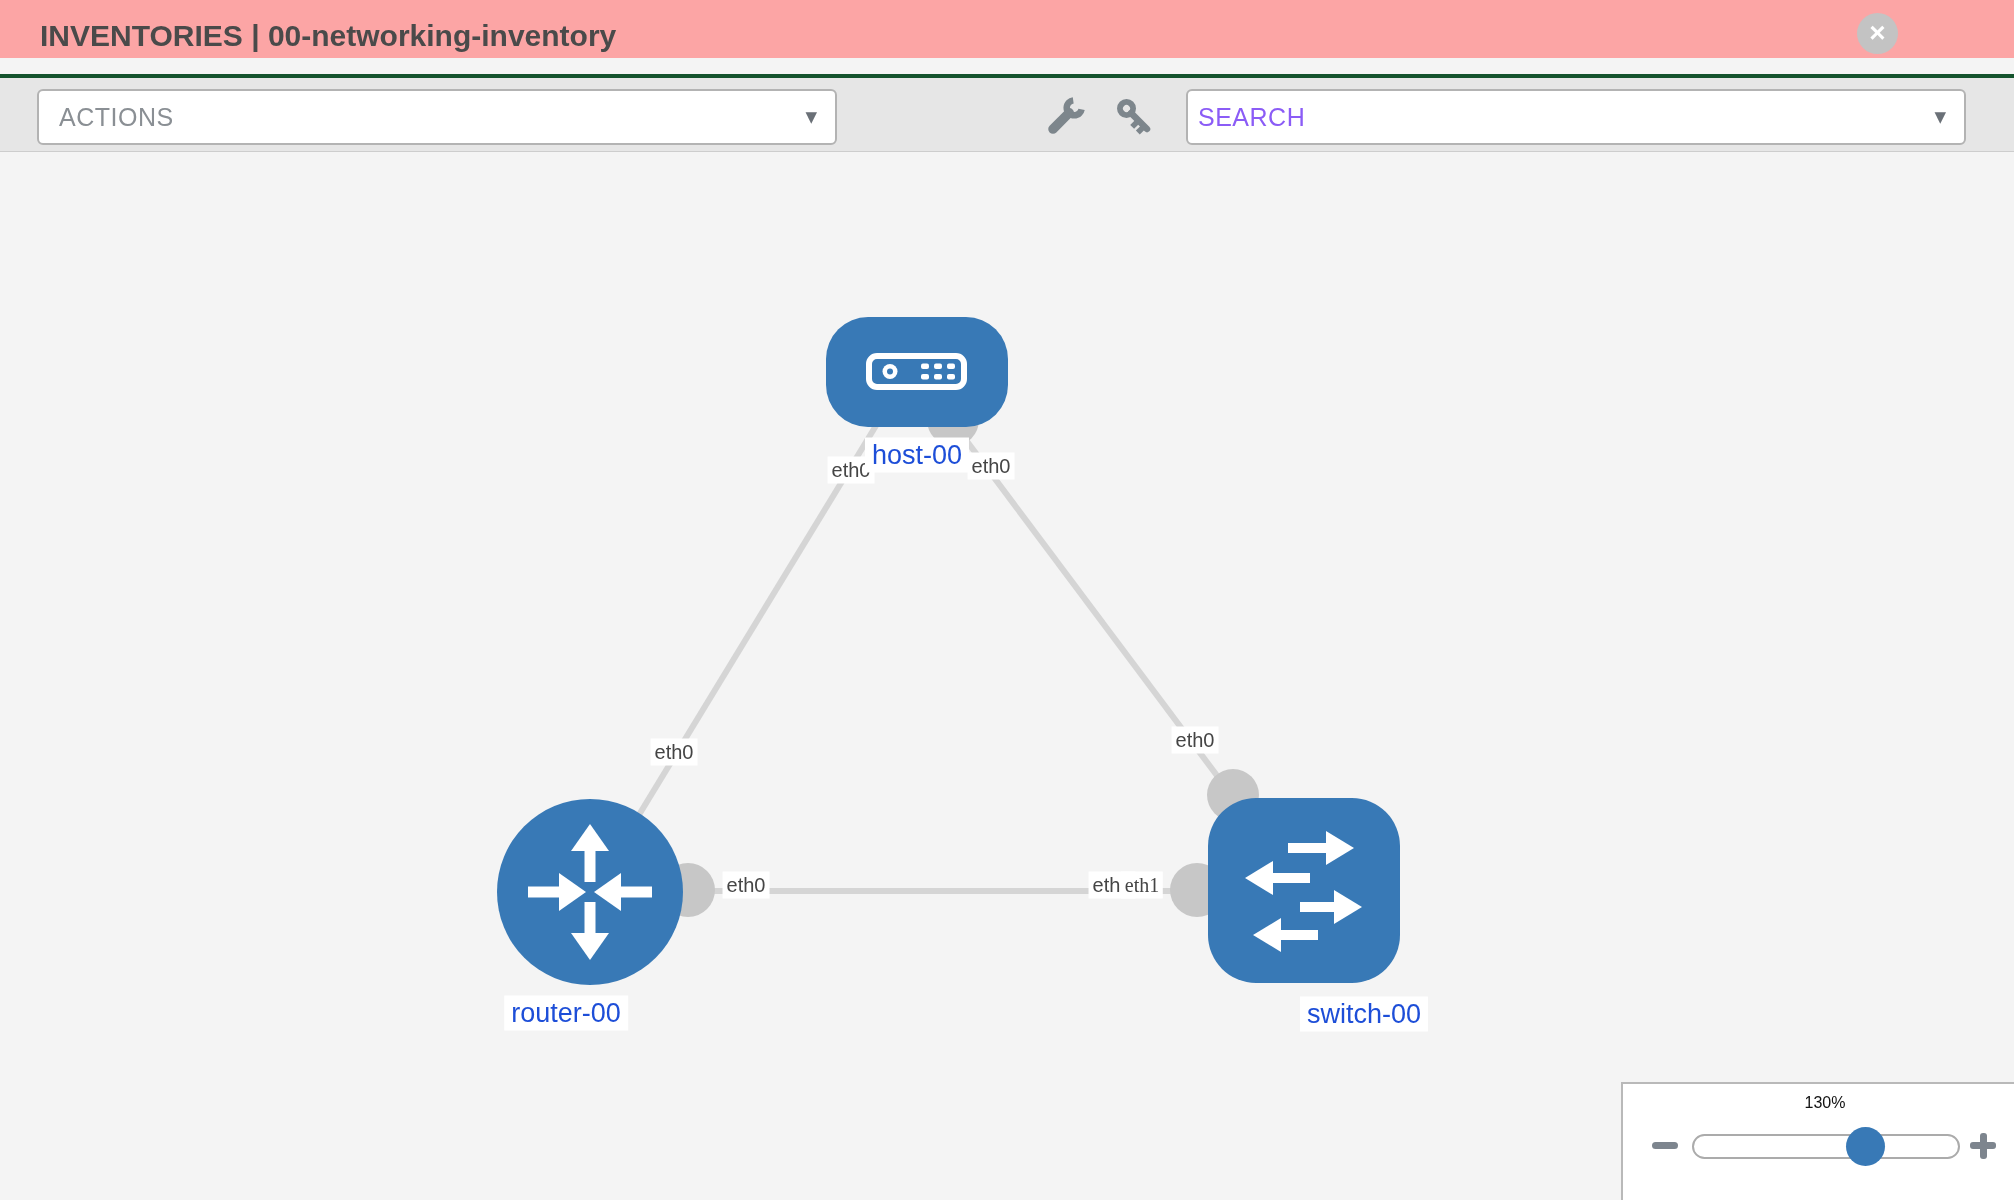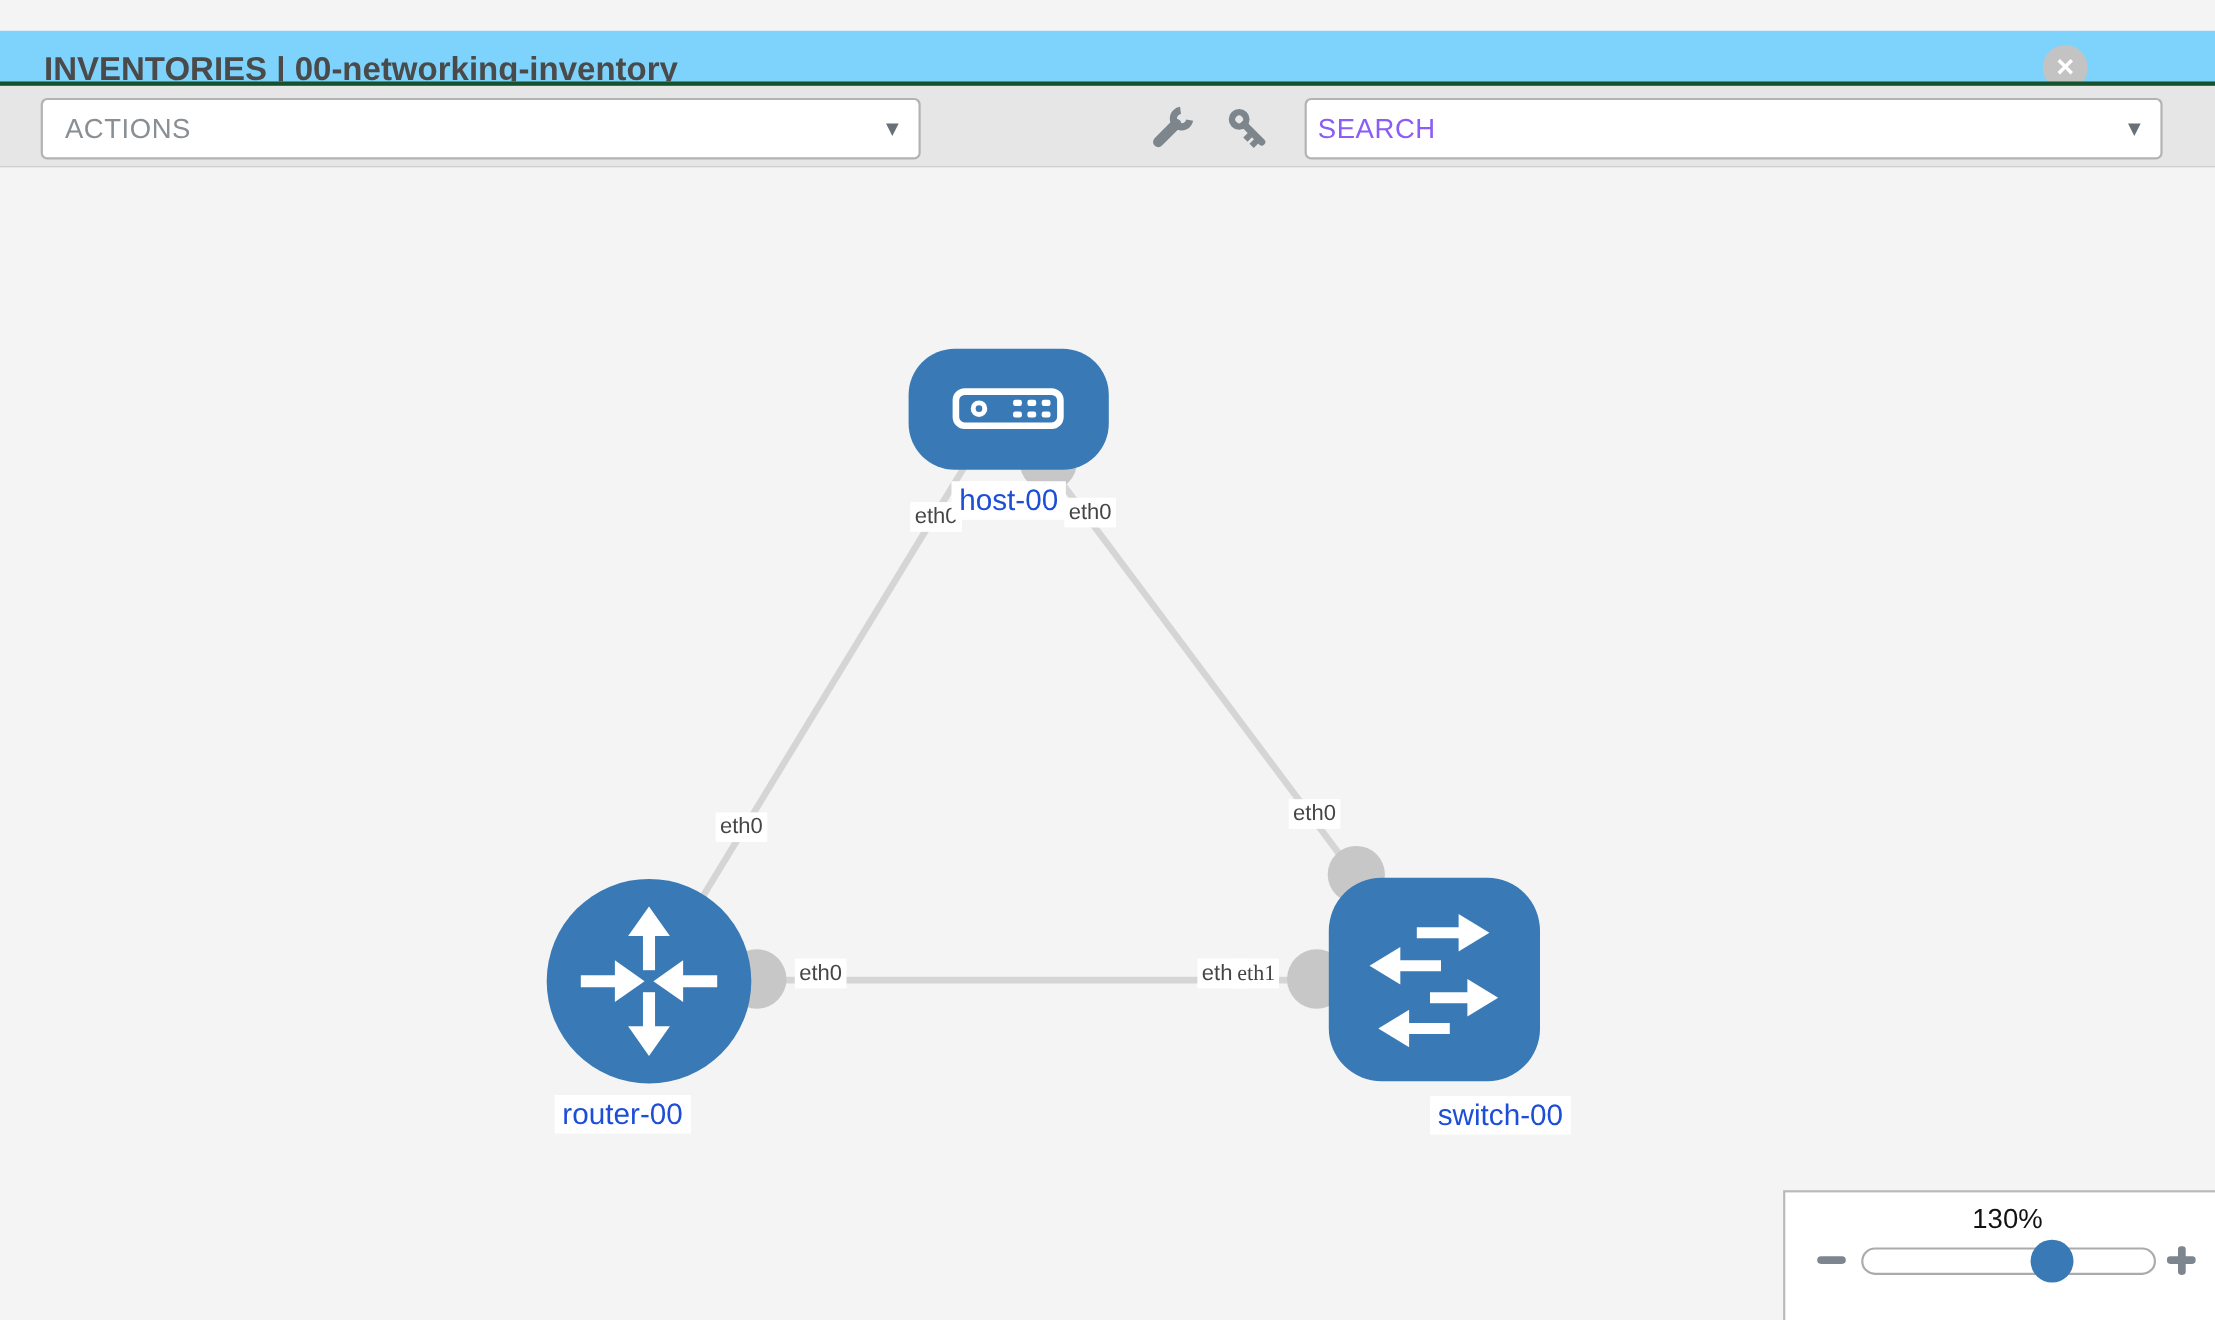--- a/index.html
+++ b/index.html
@@ -7,22 +7,21 @@
   body {
     position:relative; overflow:hidden;
     background:#f4f4f4;
     font-family:"Liberation Sans", sans-serif;
     -webkit-font-smoothing:antialiased;
   }
 
   
   .header {
     position:absolute; left:0; top:0; width:2014px; height:58px;
-    background:#7dd3fc;
-    margin-top:28px;
+    background:#fca5a5;
   }
   .page-title {
     position:absolute; left:40px; top:0; line-height:72px;
     font-size:30px; font-weight:700; color:#4a4a4a;
   }
   .close-btn {
     position:absolute; left:1857px; top:13px; width:41px; height:41px;
     border-radius:50%; background:#c3c3c3; cursor:pointer;
     text-align:center;
   }
@@ -76,21 +75,21 @@
   .if-lbl.over  { z-index:3;font-family:Liberation Serif, serif; }
   .node-lbl { font-size:27px; padding:2px 7px; z-index:5; color:#1d4ed8; }
 
   
   .zoom-panel {
     position:absolute; left:1621px; top:929px; width:420px; height:145px;
     background:#ffffff; border:2px solid #b9b9b9; z-index:10;
   }
   .zoom-level {
     position:absolute; left:202px; top:10px; transform:translateX(-50%);
-    font-size:25px; color:#121212;
+    font-size:16px; color:#121212;
   }
   .zoom-minus {
     position:absolute; left:20px; top:46px; width:44px; height:32px; cursor:pointer;
   }
   .minus-bar {
     position:absolute; left:9px; top:12px; width:26px; height:7px;
     border-radius:3.5px; background:#7d858e;
   }
   .zoom-track {
     position:absolute; left:69px; top:50px; width:268px; height:25px;

